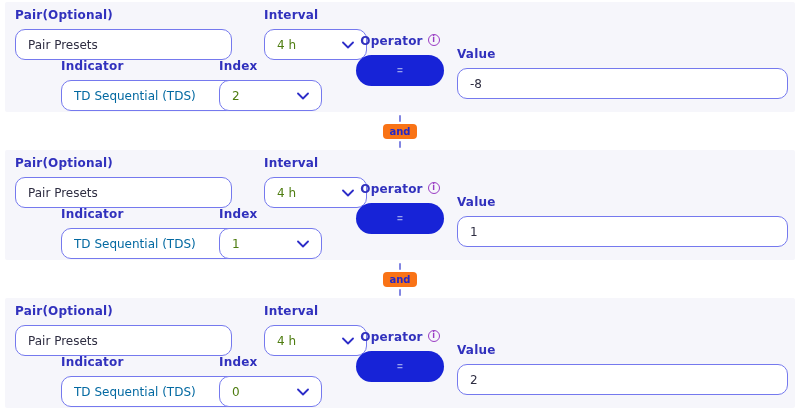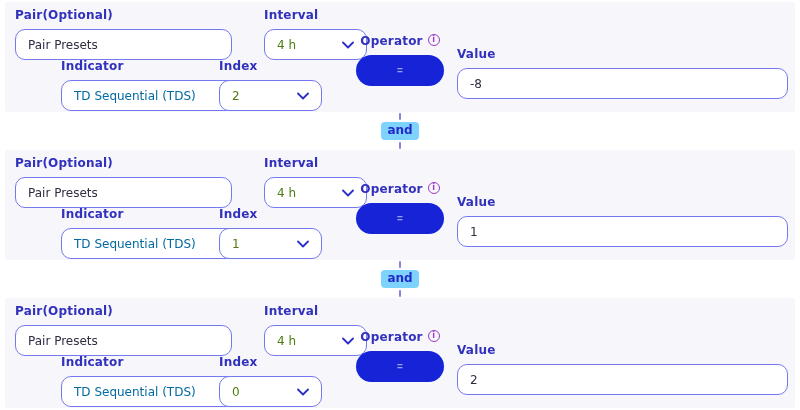--- a/index.html
+++ b/index.html
@@ -96,23 +96,23 @@
     flex-direction: column;
     align-items: center;
     justify-content: center;
   }
   .separator .dash {
     width: 2px; height: 7px;
     background: #8286e2;
     border-radius: 1px;
   }
   .and-badge {
-    background: #7dd3fc;
+    background: #f97316;
     color: #2429c9;
-    font-size: 12px;
+    font-size: 10px;
     font-weight: bold;
     padding: 2px 6px;
     margin: 2px 0;
     border-radius: 4px;
     line-height: 1.1;
   }
 </style>
 </head>
 <body>
 

